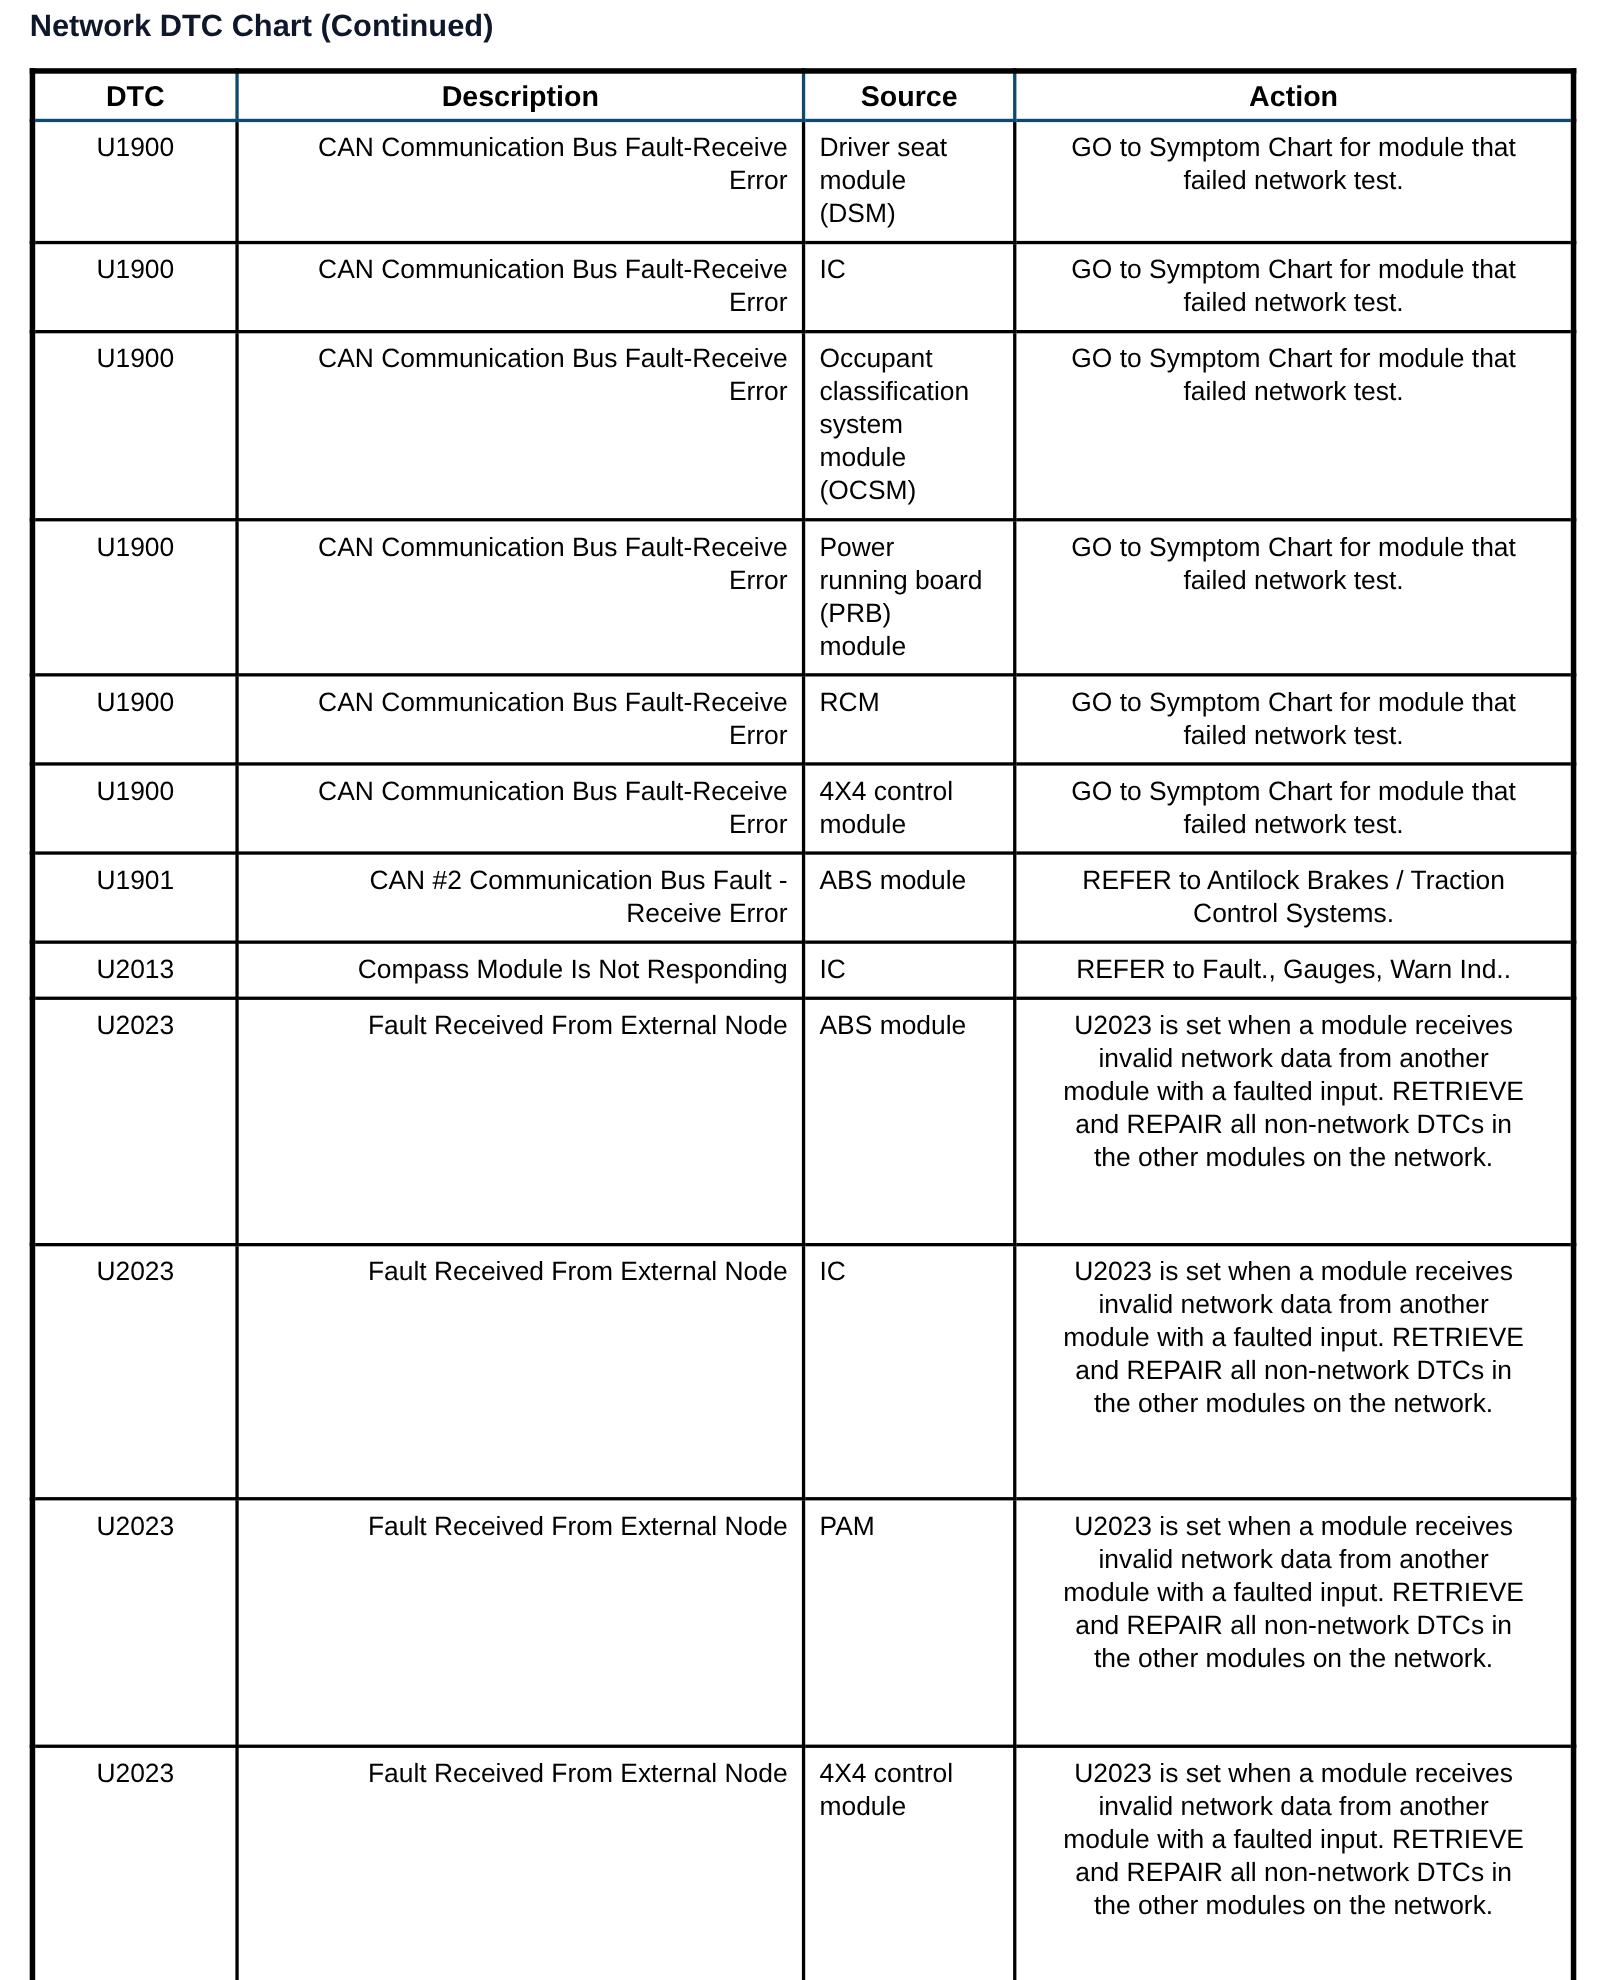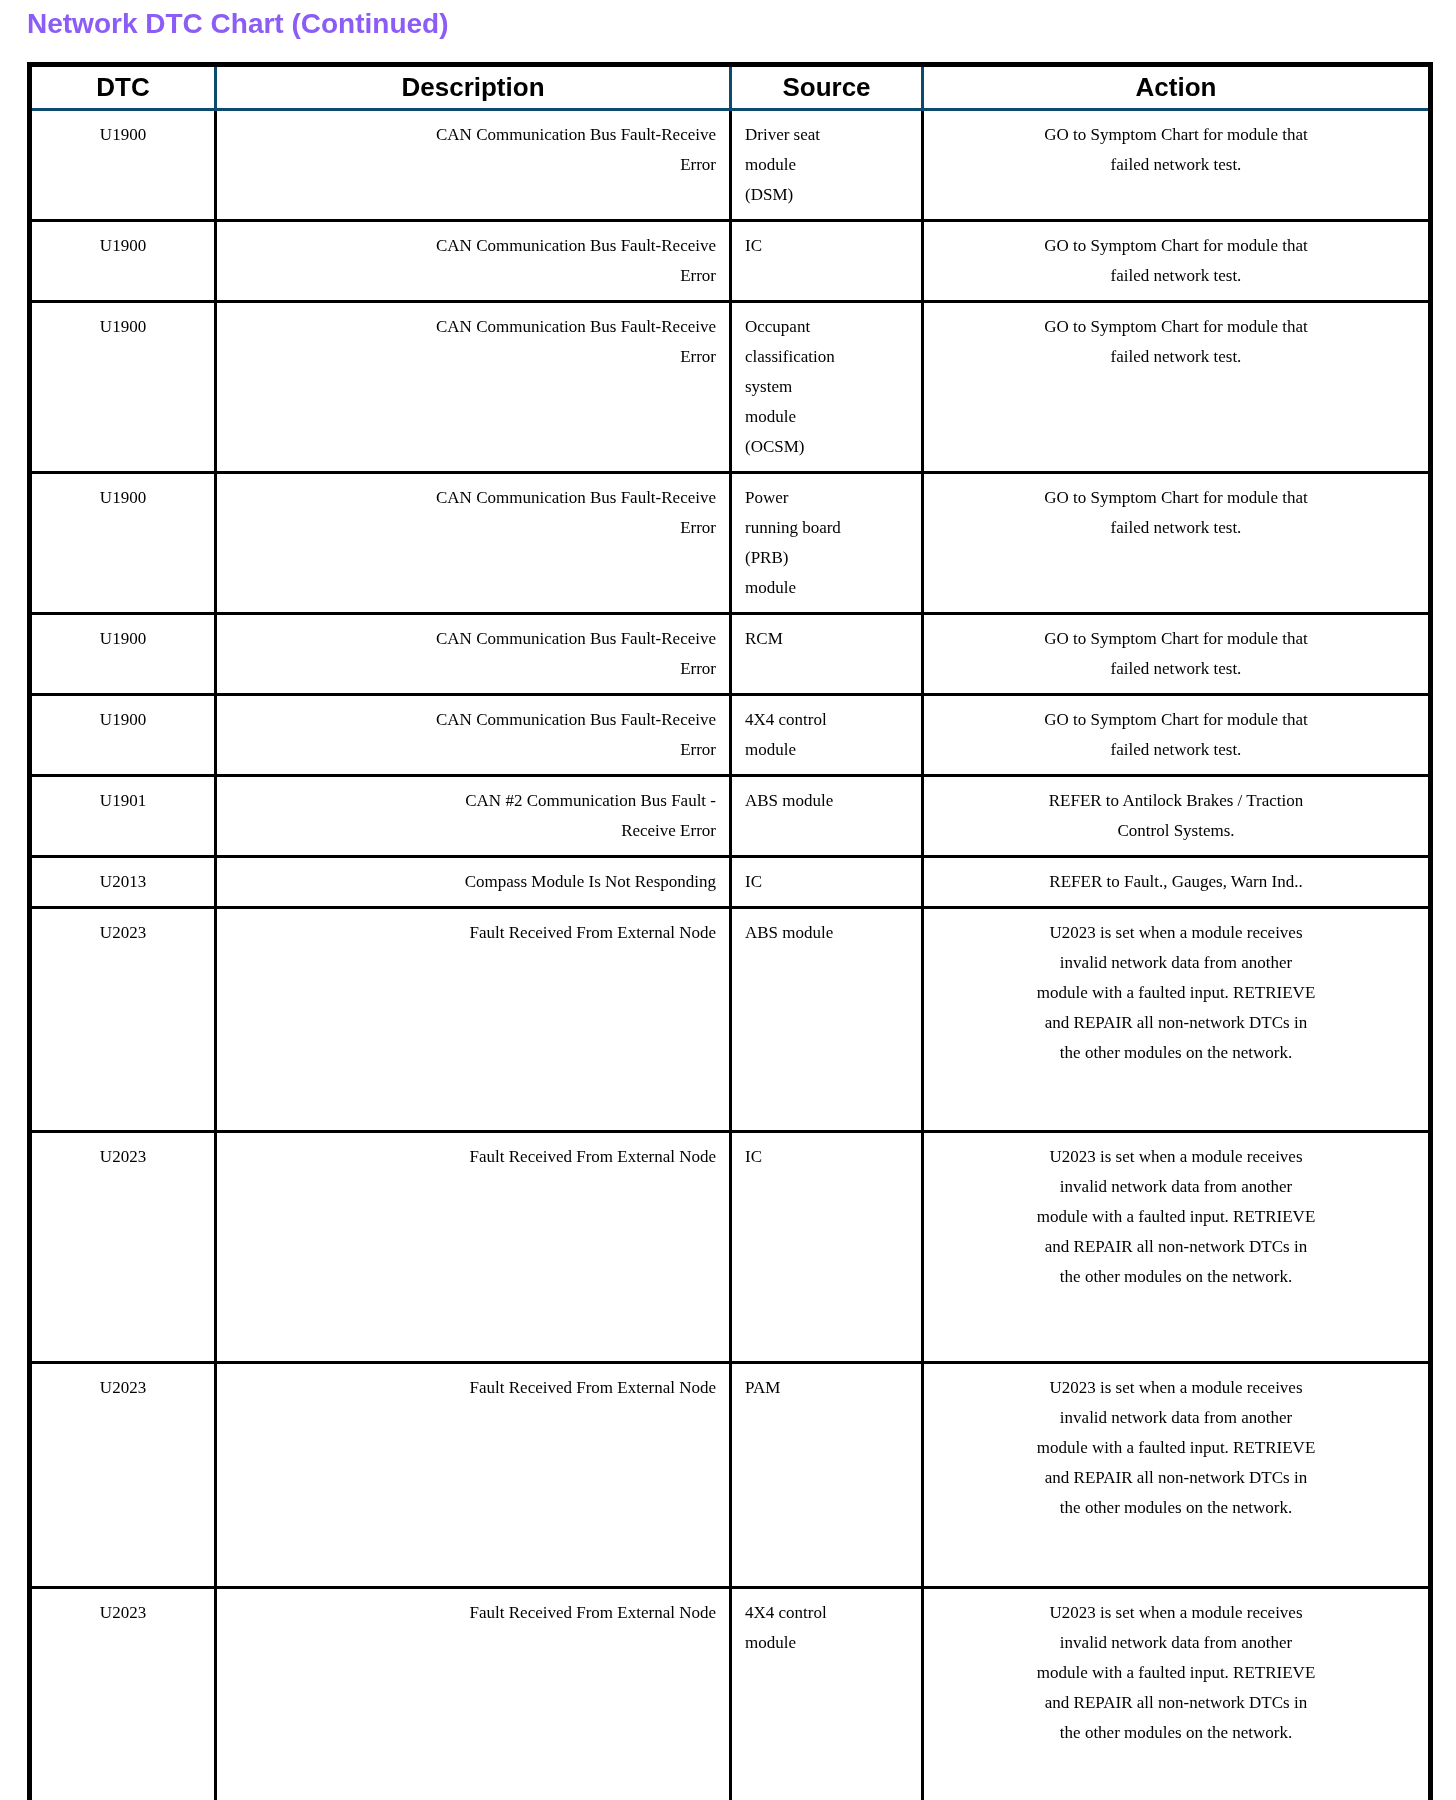--- a/index.html
+++ b/index.html
@@ -16,42 +16,42 @@
     color: #000000;
     overflow: hidden;
   }
   .doc-title {
     font-family: "Liberation Sans", "DejaVu Sans", sans-serif;
     font-weight: bold;
     font-size: 28px;
     line-height: 32px;
     margin: 8px 4px 0 27px;
     letter-spacing: 0px;
-    color: #8b5cf6;
+    color: #0f172a;
   }
   table.dtc-table {
     border-collapse: collapse;
     table-layout: fixed;
     width: 1401px;
     margin: 22px 0 0 27px;
     border: 5px solid #000000;
   }
   table.dtc-table th {
     font-family: "Liberation Sans", "DejaVu Sans", sans-serif;
     font-weight: bold;
     font-size: 26px;
     text-align: center;
     vertical-align: middle;
     border: 3px solid #0c4a6e;
     padding: 4px 6px;
     background: #ffffff;
   }
   table.dtc-table td {
-    font-family: Liberation Serif, serif;
-    font-size: 17px;
+    font-family: Liberation Sans, sans-serif;
+    font-size: 24px;
     line-height: 30px;
     vertical-align: top;
     border: 3px solid #000000;
     padding: 9px 13px;
     white-space: pre-line;
     background: #ffffff;
   }
   td.cell-dtc {
     text-align: center;
     padding-top: 10px;

